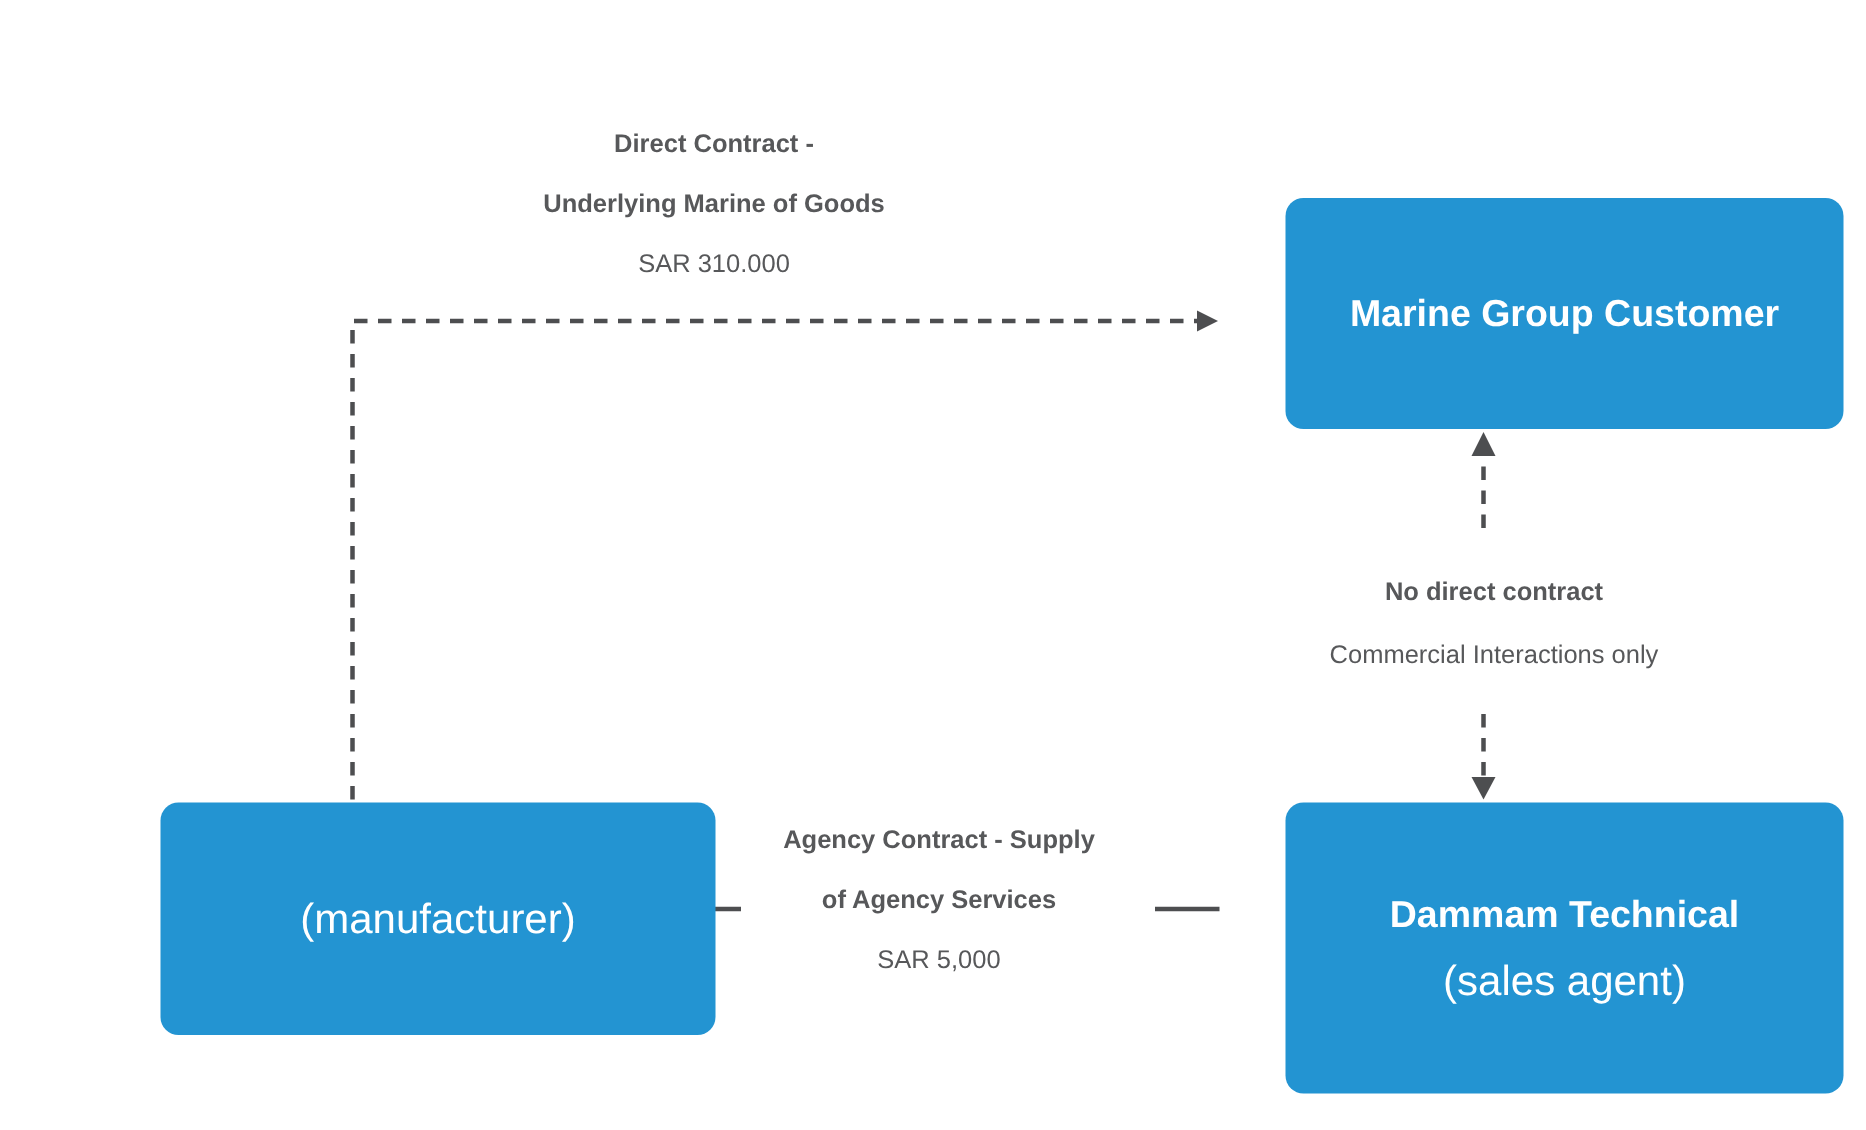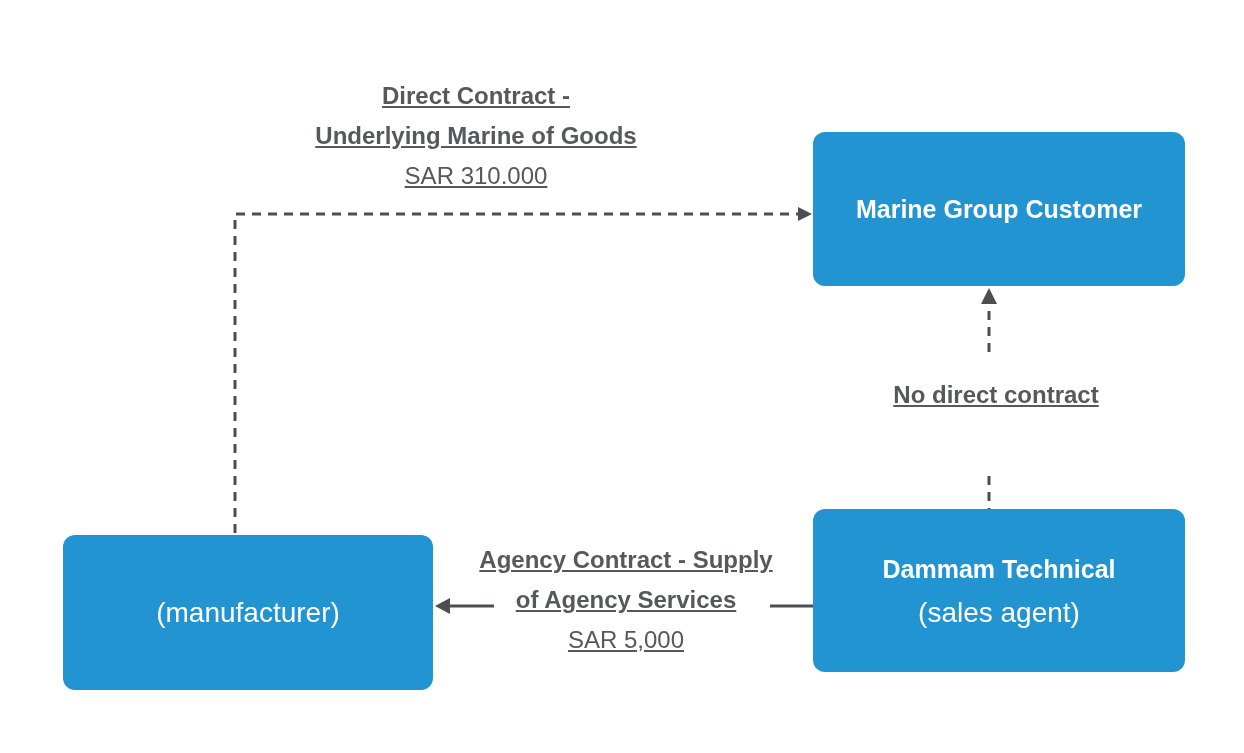--- a/index.html
+++ b/index.html
@@ -36,40 +36,40 @@
   .node {
     position: absolute;
     background: var(--node-fill);
     border-radius: 12px;
     color: var(--node-text);
     display: flex;
     flex-direction: column;
     align-items: center;
     justify-content: center;
     text-align: right;
+    margin-left: 44px;
   }
   .node-title {
     font-size: 25px;
     font-weight: bold;
     line-height: 43px;
   }
   .node-subtitle {
     font-size: 28px;
     font-weight: normal;
     line-height: 43px;
   }
   #node-marine { left: 813px; top: 132px; width: 372px; height: 154px; }
   #node-eagle  { left: 63px;  top: 535px; width: 370px; height: 155px; }
-  #node-dammam { left: 813px; top: 509px; width: 372px; height: 163px; }
+  #node-dammam { left: 813px; top: 535px; width: 372px; height: 194px; }
   .edge-label {
     position: absolute;
     color: var(--label);
-    font-size: 24px;
+    font-size: 17px;
     text-align: center;
-    text-decoration: underline;
   }
   .edge-label .ln { line-height: 40px; }
   .edge-label .bold { font-weight: bold; }
   #label-goods  { left: 276px; top: 76px;  width: 400px; }
   #label-nocontract { left: 806px; top: 374px; width: 380px; }
   #label-nocontract .ln { line-height: 42px; }
   #label-agency { left: 456px; top: 540px; width: 340px; }
 </style>
 </head>
 <body>
@@ -111,20 +111,21 @@
   </div>
 
   <div class="edge-label" id="label-goods">
     <div class="ln bold">Direct Contract -</div>
     <div class="ln bold">Underlying Marine of Goods</div>
     <div class="ln">SAR 310.000</div>
   </div>
 
   <div class="edge-label" id="label-nocontract">
     <div class="ln bold">No direct contract</div>
+    <div class="ln">Commercial Interactions only</div>
   </div>
 
   <div class="edge-label" id="label-agency">
     <div class="ln bold">Agency Contract - Supply</div>
     <div class="ln bold">of Agency Services</div>
     <div class="ln">SAR 5,000</div>
   </div>
 
 </div>
 

